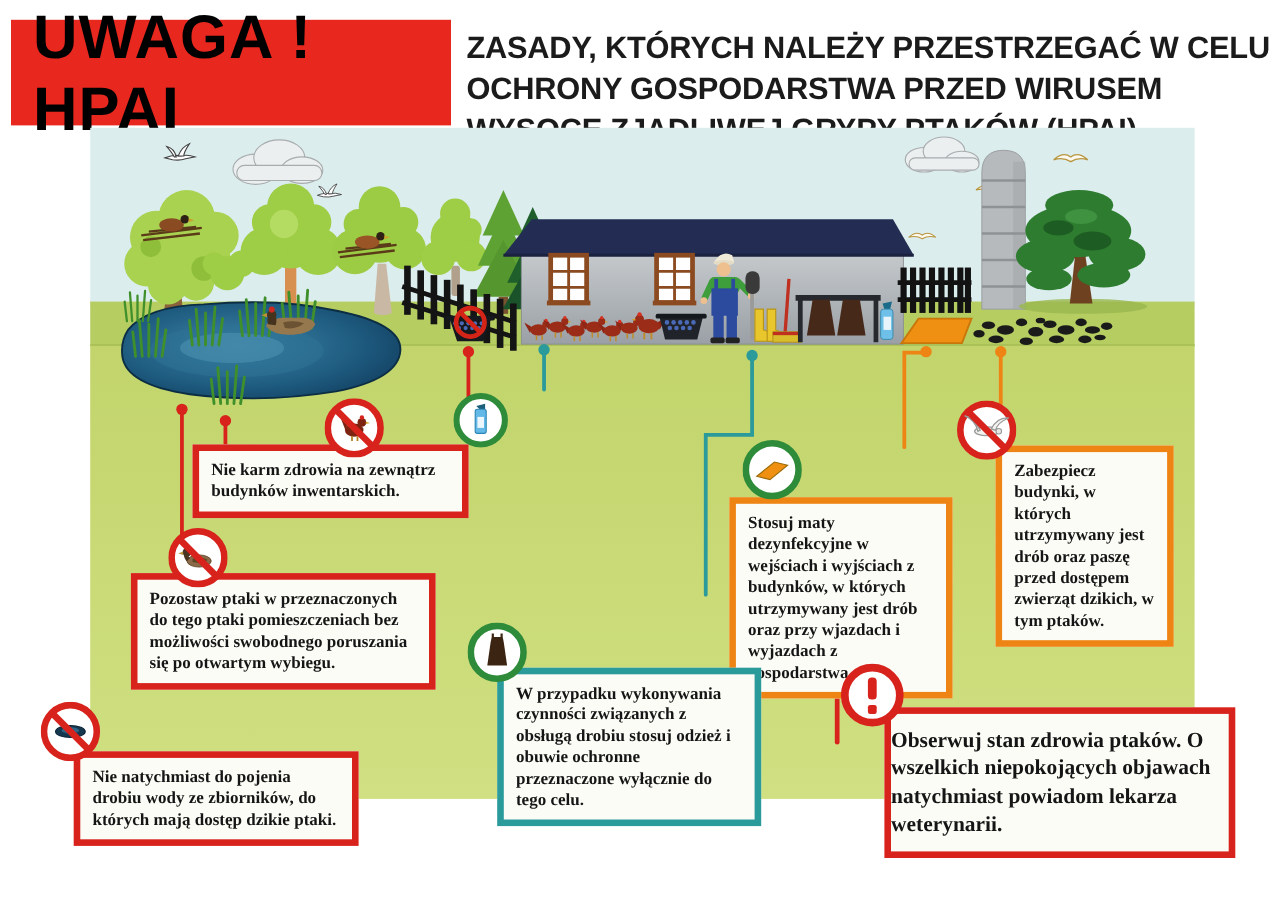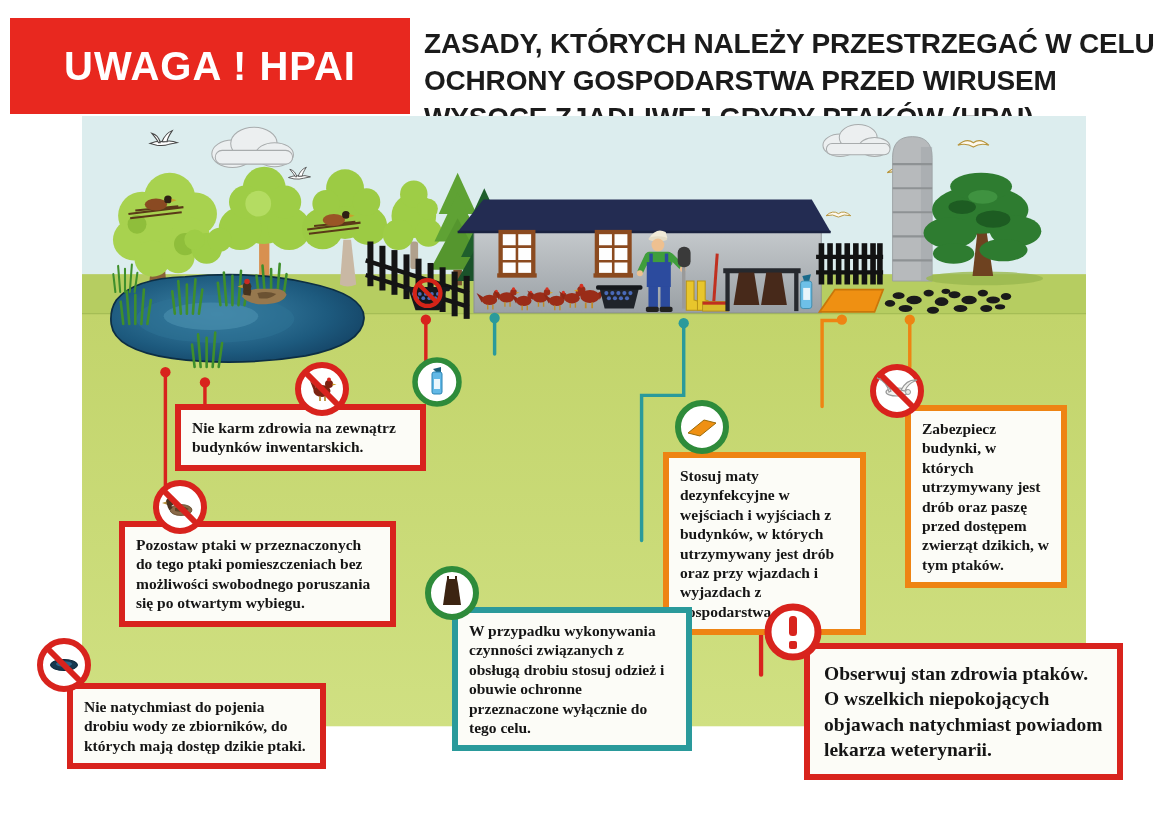--- a/index.html
+++ b/index.html
@@ -2,41 +2,41 @@
 <html><head>
 <meta charset="utf-8">
 <title>UWAGA ! HPAI</title>
 <style>
   html,body{margin:0;padding:0;background:#fff;}
   .page{position:relative;width:1168px;height:826px;background:#ffffff;overflow:hidden;
         font-family:"Liberation Sans",sans-serif;}
   
   .banner{position:absolute;left:10px;top:18px;width:400px;height:96px;background:#e8281f;
           display:flex;align-items:center;justify-content:center;}
-  .banner span{color:#ffffff;font-size:40px;font-weight:700;letter-spacing:1px;
-          font-family:"Liberation Sans",sans-serif;}
+  .banner span{color:#000000;font-size:56px;font-weight:700;letter-spacing:1px;
+          font-family:"Liberation Sans",sans-serif;margin-left:20px;}
   .title{position:absolute;left:424px;top:26px;width:742px;font-size:28px;font-weight:700;
          color:#1b1b1b;line-height:1.32;letter-spacing:-0.2px;}
   
   .scene{position:absolute;left:0;top:116px;}
   
   .callout{position:absolute;background:#fcfcf7;border:6px solid #d8231d;padding:8px 11px;
            font-family:"Liberation Serif","DejaVu Serif",serif;font-weight:700;color:#151515;
            font-size:15.5px;line-height:1.25;box-sizing:border-box;}
   .c-red{border-color:#d8231d}
   .c-teal{border-color:#2a9a9b}
   .c-orange{border-color:#ee8413}
   #co1{left:175px;top:404px;width:251px}
   #co2{left:449px;top:390px;width:198px}
   #co3{left:663px;top:452px;width:203px}
   #co4{left:905px;top:405px;width:162px}
   #co5{left:119px;top:521px;width:277px}
   #co6{left:452px;top:607px;width:240px}
   #co7{left:67px;top:683px;width:259px}
-  #co8{left:804px;top:643px;width:319px;font-size:19.5px;padding:12px 14px;line-height:1.3}
+  #co8{left:804px;top:643px;width:319px;font-size:19.5px;padding:12px 0;line-height:1.3}
   
   .badge{position:absolute;width:54px;height:54px;}
   .badge svg{width:100%;height:100%;display:block;}
   #ic1{left:295px;top:362px}
   #ic2{left:412px;top:357px;width:50px;height:50px}
   #ic3{left:675px;top:400px}
   #ic4{left:870px;top:364px}
   #ic5{left:153px;top:480px}
   #ic6{left:425px;top:566px}
   #ic7{left:37px;top:638px}

